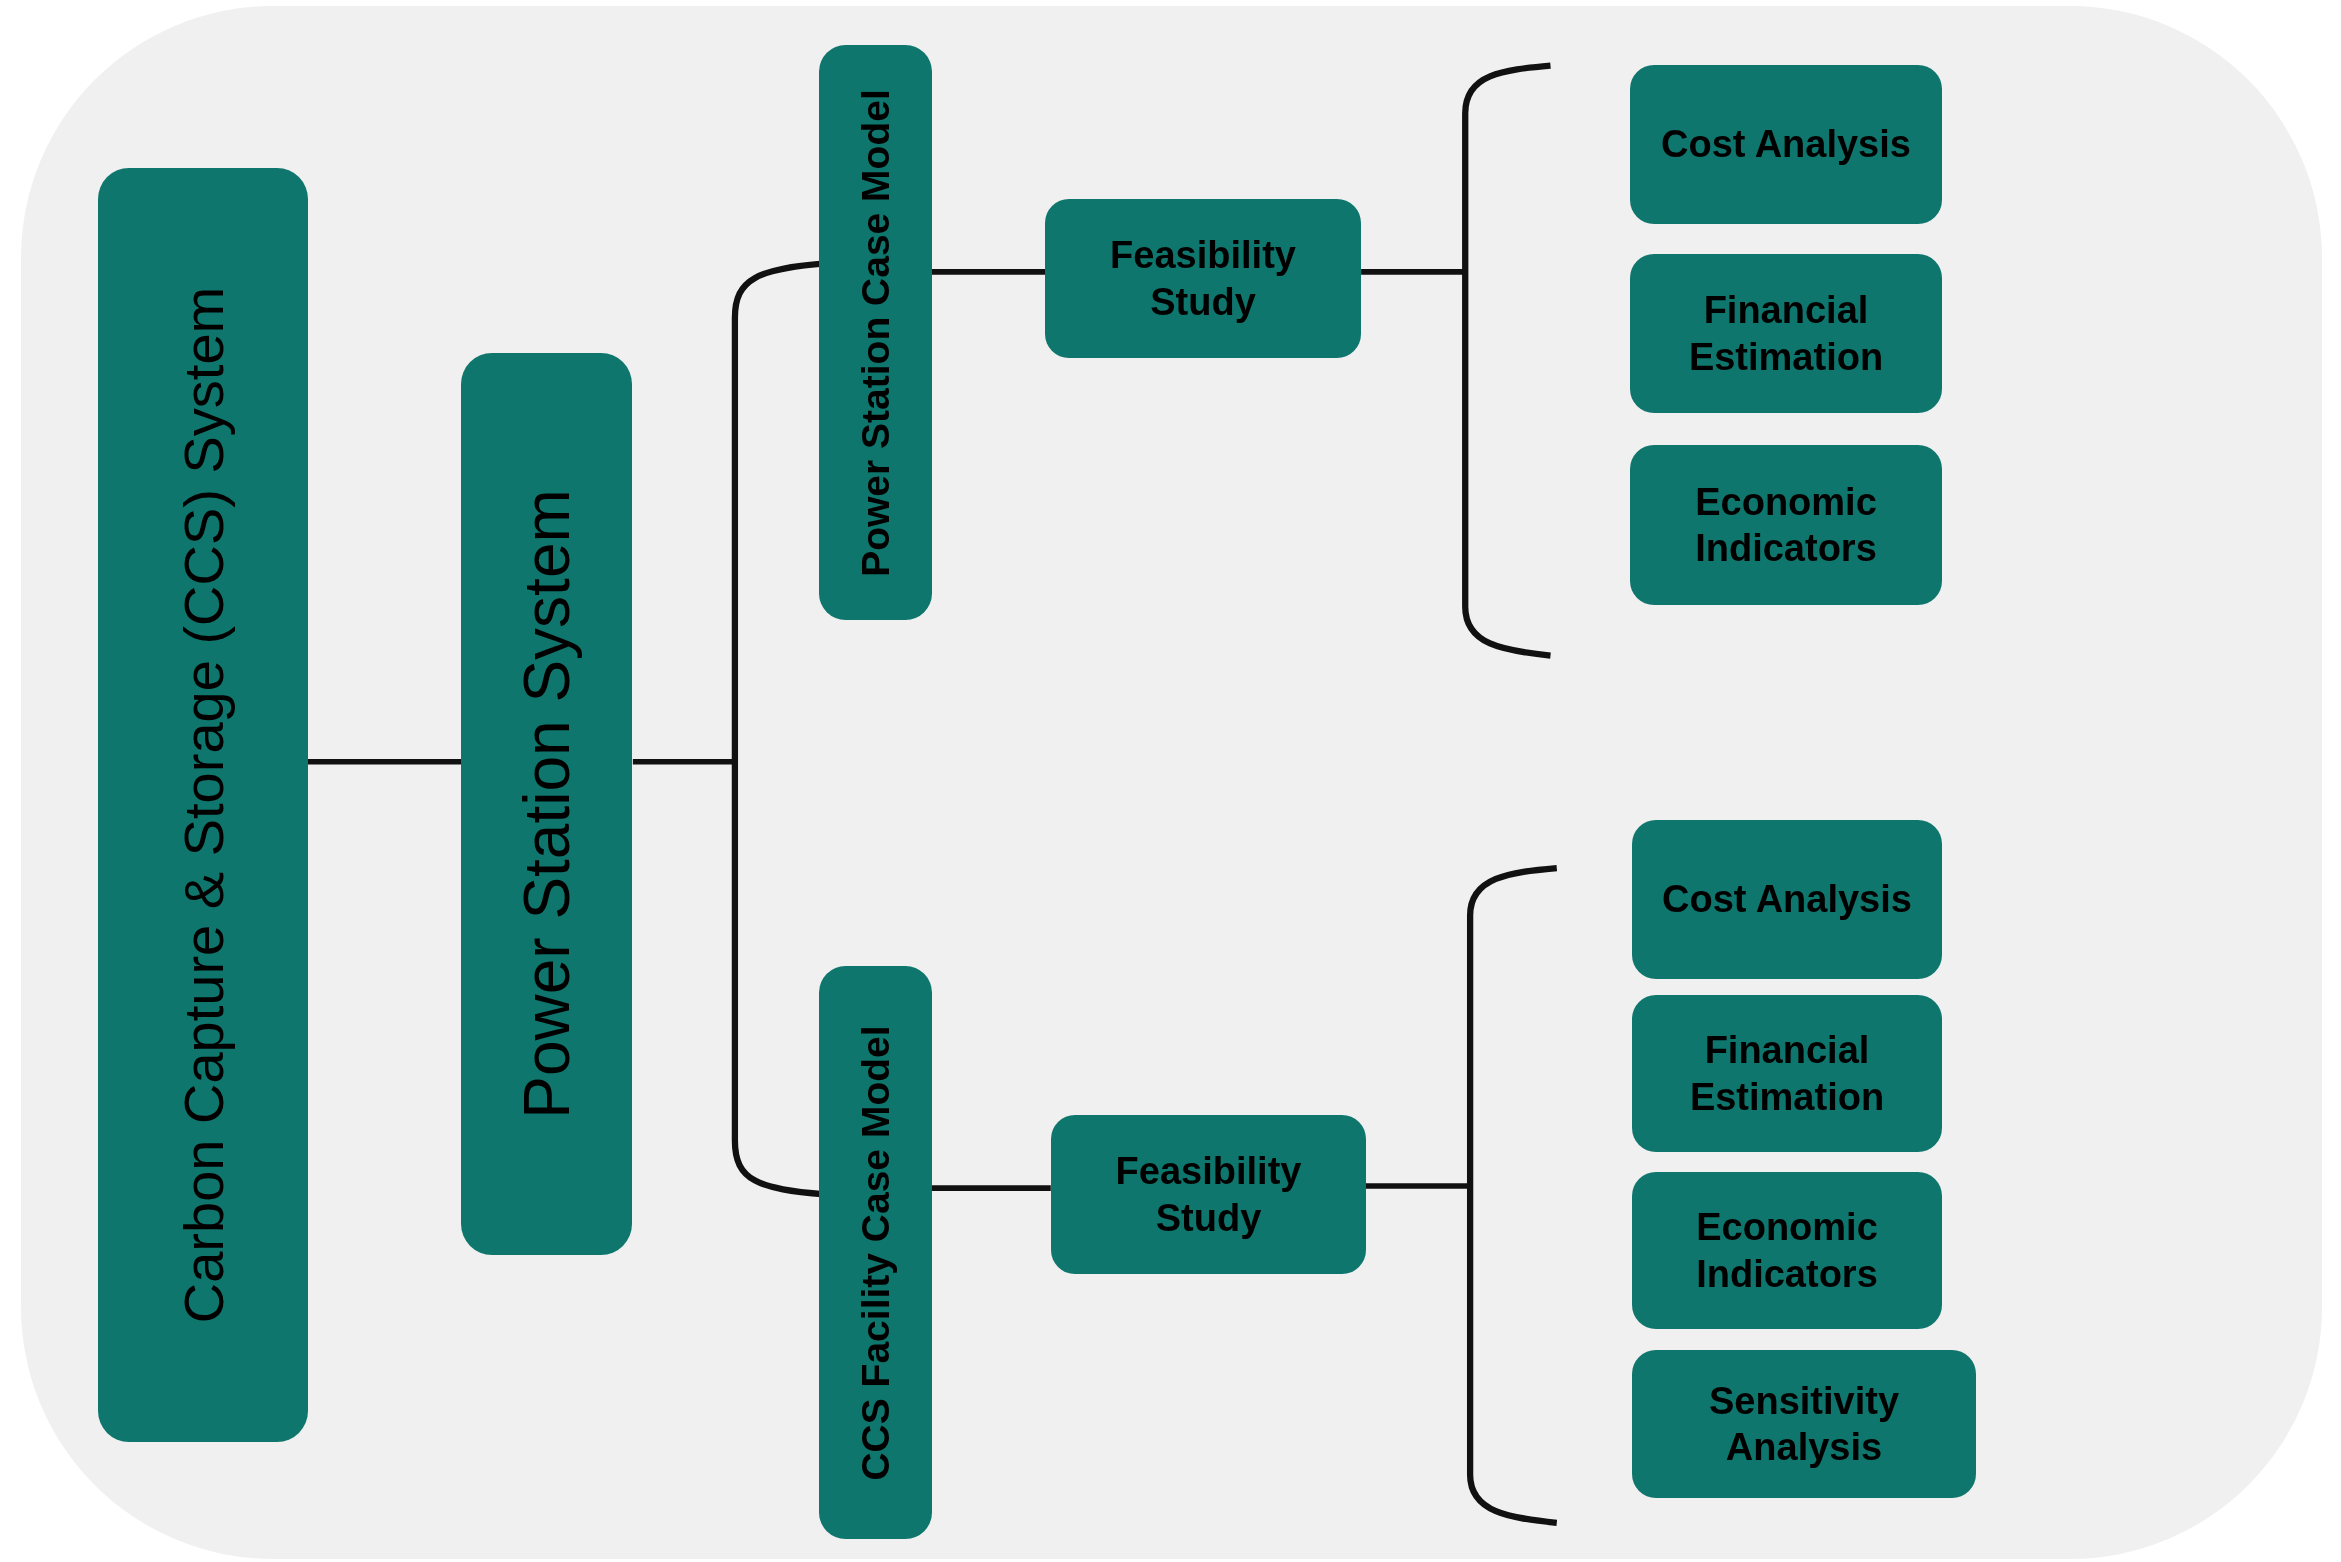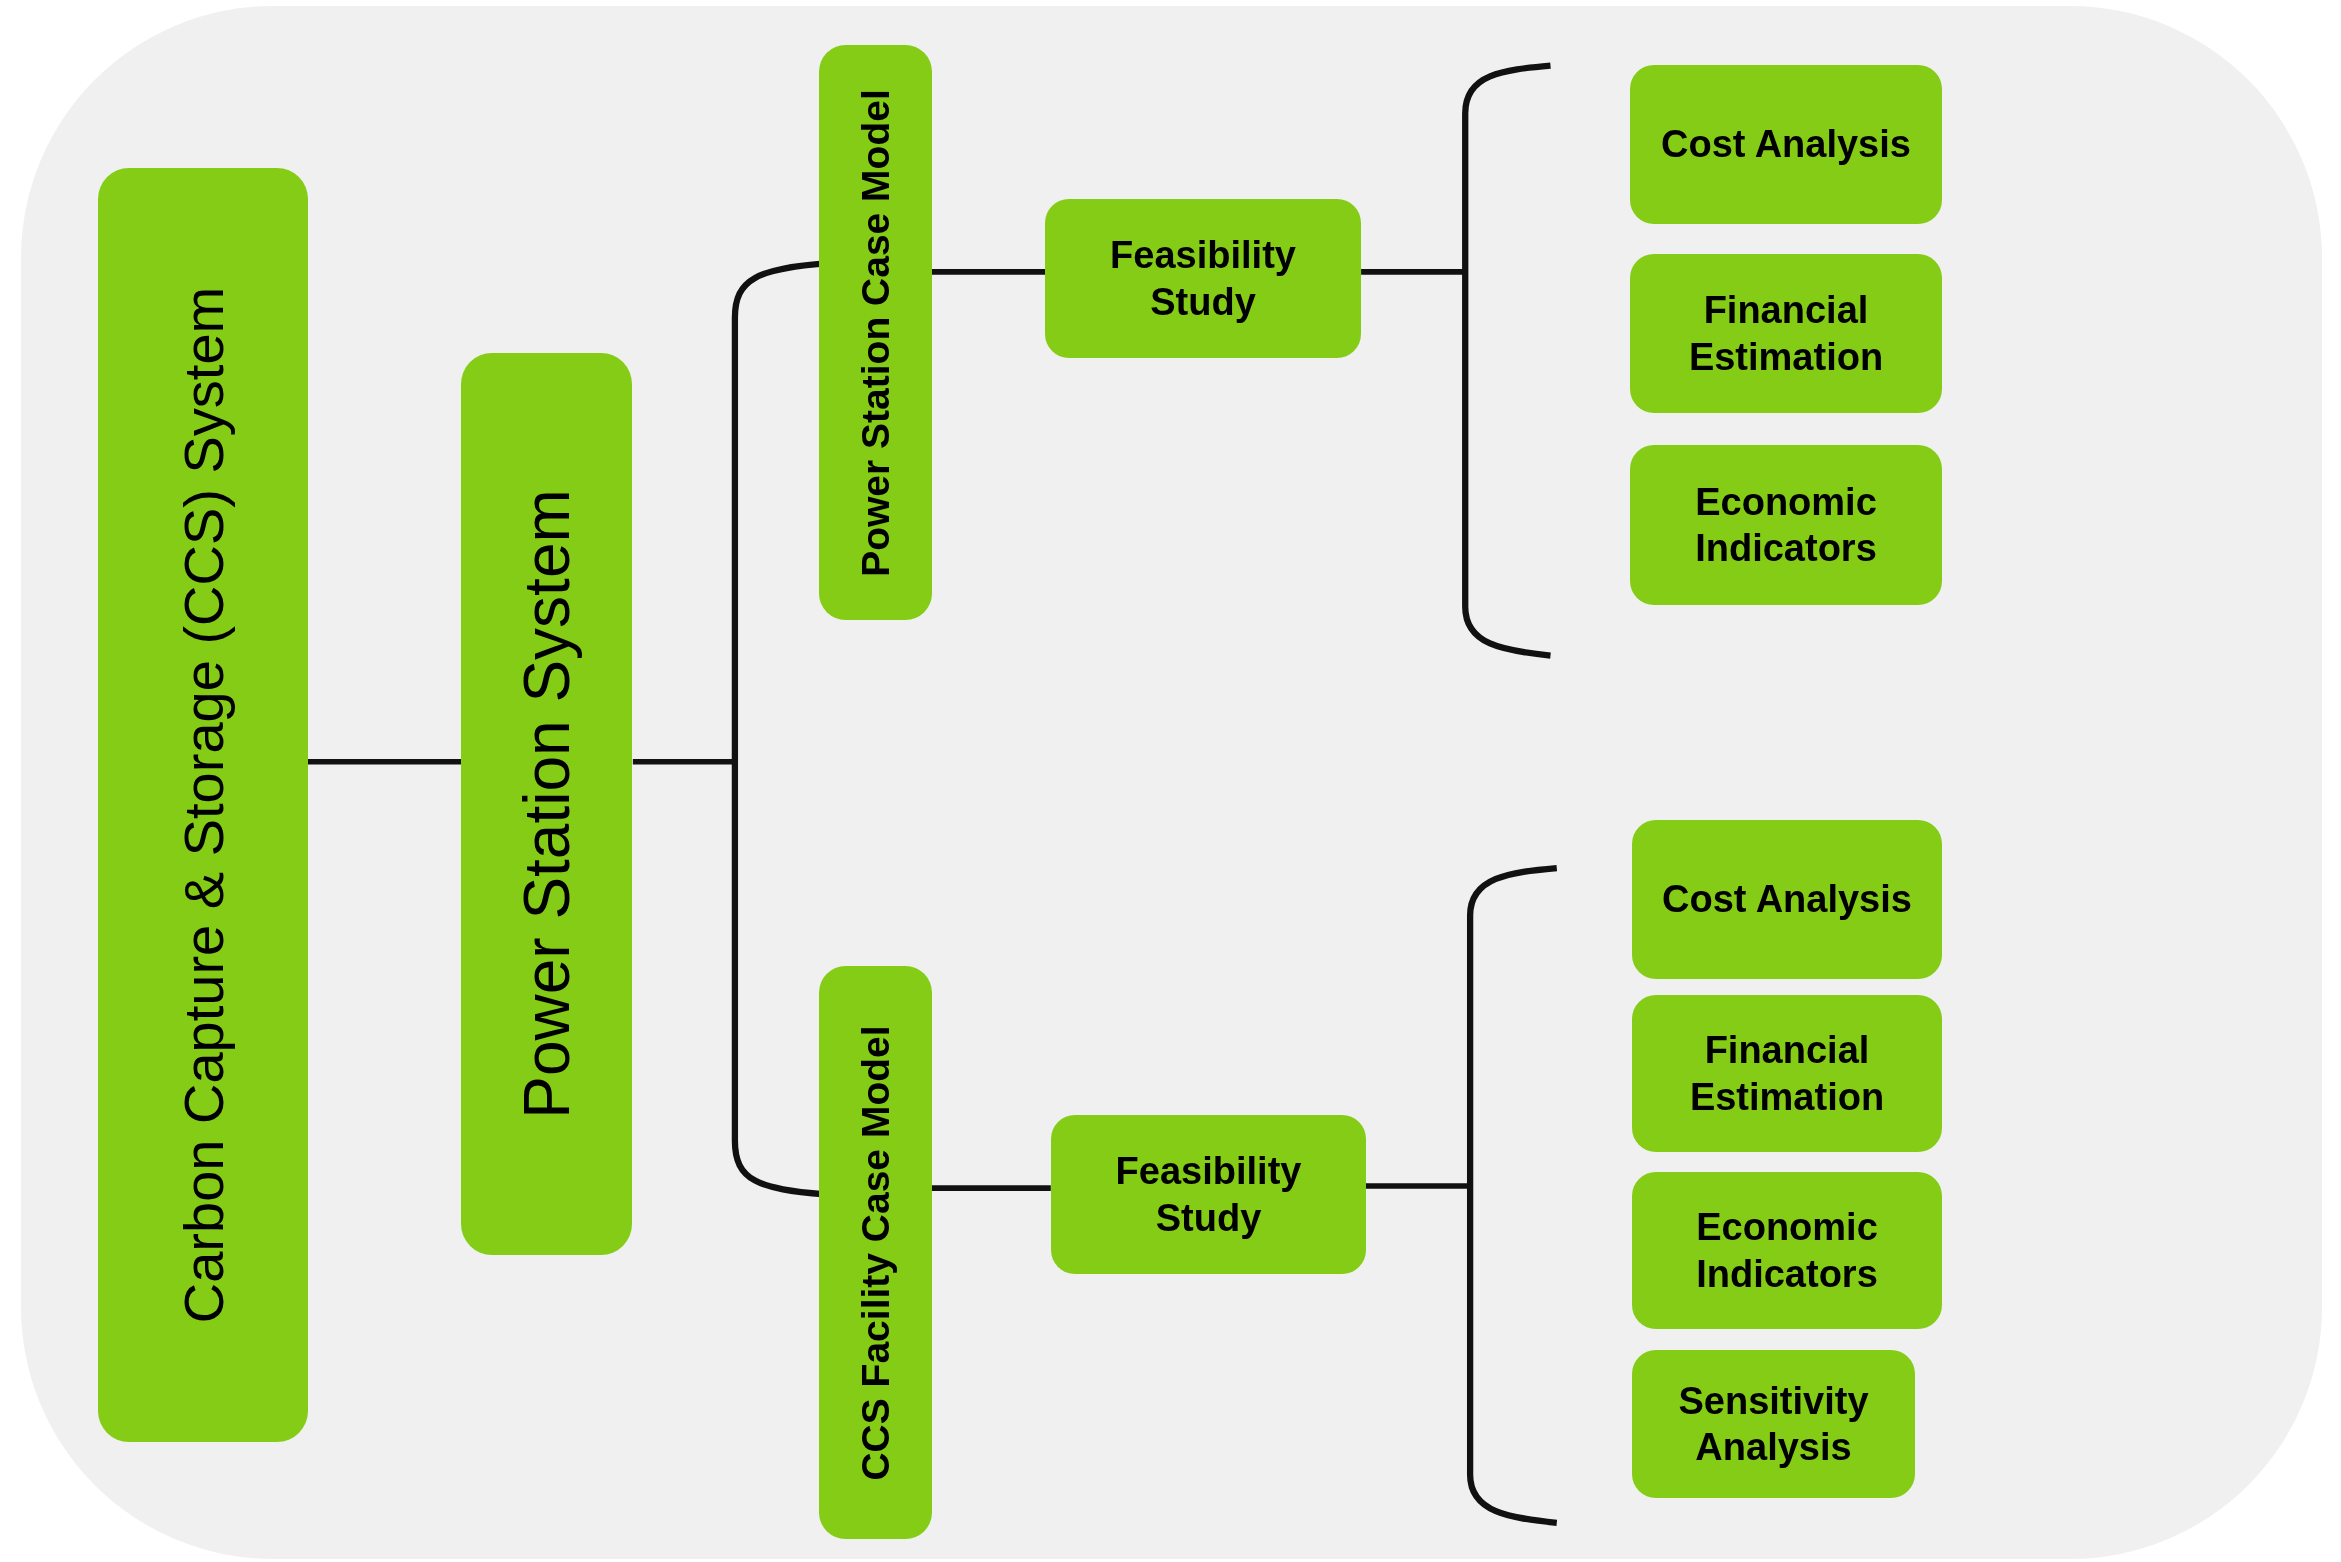--- a/index.html
+++ b/index.html
@@ -28,21 +28,21 @@
   .connectors {
     position: absolute;
     left: 0;
     top: 0;
     width: 2342px;
     height: 1562px;
     z-index: 1;
   }
   .node {
     position: absolute;
-    background: #84cc16;
+    background: #0f766e;
     z-index: 2;
     color: #000000;
   }
   
   .vnode .vtext {
     position: absolute;
     left: 50%;
     top: 50%;
     transform: translate(-50%, -50%) rotate(-90deg);
     text-align: center;
@@ -71,21 +71,21 @@
   }
   #box-study-top    { left: 1045px; top: 199px;  width: 316px; height: 159px; }
   #box-study-bottom { left: 1051px; top: 1115px; width: 315px; height: 159px; }
   .leaf { border-radius: 24px; }
   #leaf-t0 { left: 1630px; top: 65px;  width: 312px; height: 159px; }
   #leaf-t1 { left: 1630px; top: 254px; width: 312px; height: 159px; }
   #leaf-t2 { left: 1630px; top: 445px; width: 312px; height: 160px; }
   #leaf-b0 { left: 1632px; top: 820px; width: 310px; height: 159px; }
   #leaf-b1 { left: 1632px; top: 995px; width: 310px; height: 157px; }
   #leaf-b2 { left: 1632px; top: 1172px; width: 310px; height: 157px; }
-  #leaf-b3 { left: 1632px; top: 1350px; width: 283px; height: 148px; }
+  #leaf-b3 { left: 1632px; top: 1350px; width: 344px; height: 148px; }
 </style>
 </head>
 <body>
 
 <div class="stage">
 
   <div class="panel"></div>
 
   <svg class="connectors" viewBox="0 0 3350 2235" xmlns="http://www.w3.org/2000/svg">
     <path d="M440 1090 L660 1090" stroke="#111111" stroke-width="8" fill="none"></path>

